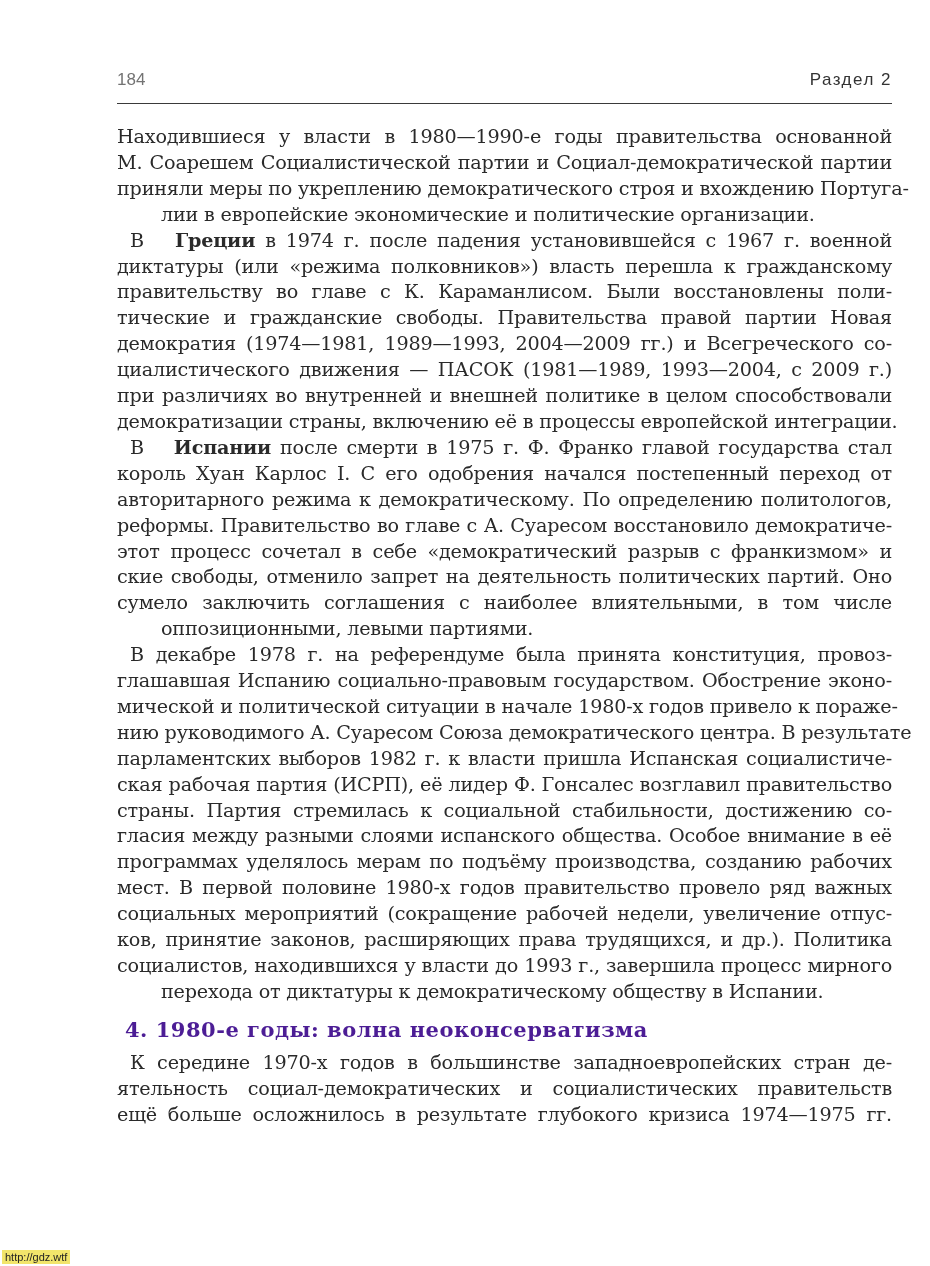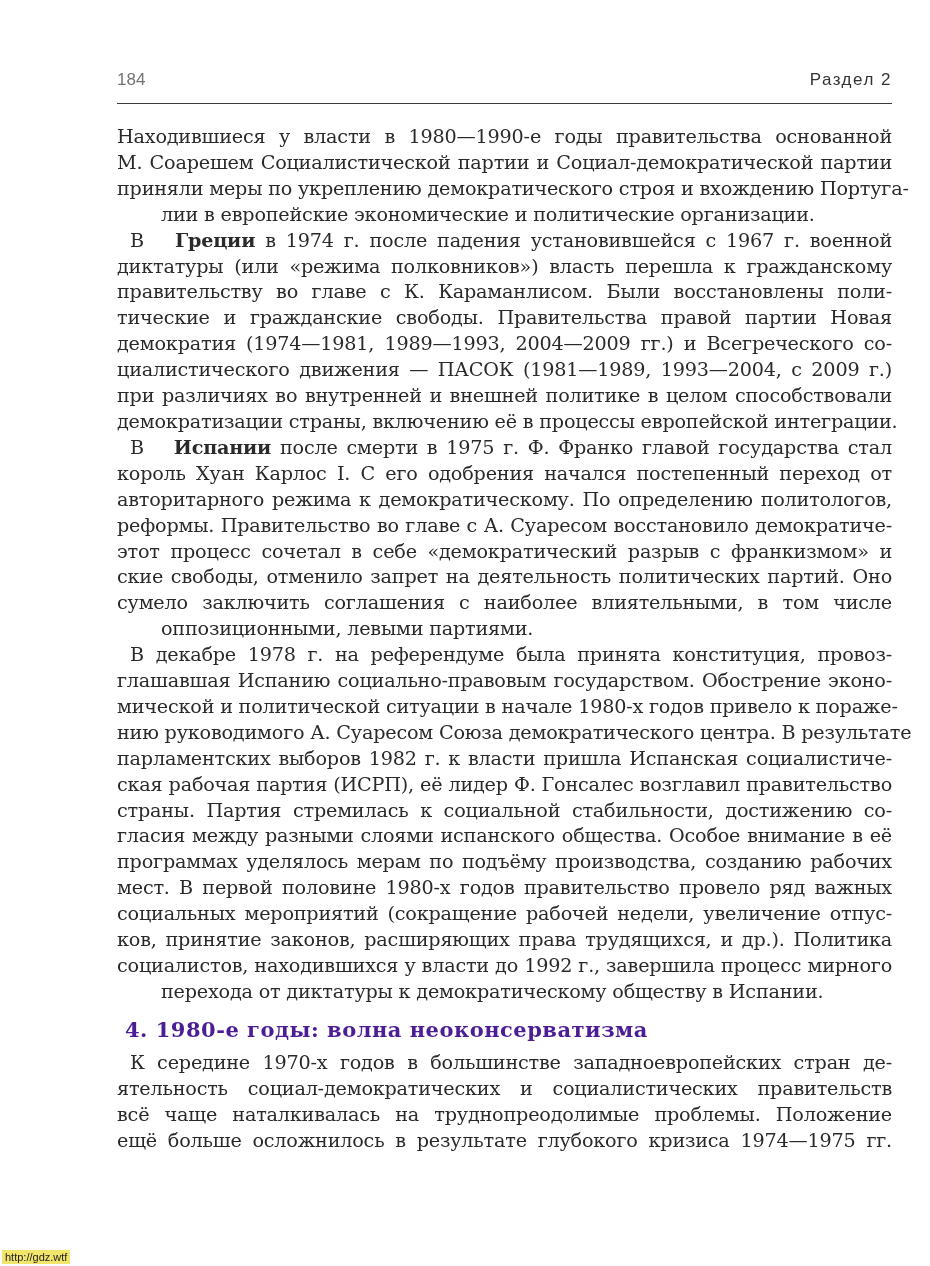--- a/index.html
+++ b/index.html
@@ -86,27 +86,26 @@
     <span class="line">мической и политической ситуации в начале 1980-х годов привело к пораже-</span>
     <span class="line">нию руководимого А. Суаресом Союза демократического центра. В результате</span>
     <span class="line">парламентских выборов 1982 г. к власти пришла Испанская социалистиче-</span>
     <span class="line">ская рабочая партия (ИСРП), её лидер Ф. Гонсалес возглавил правительство</span>
     <span class="line">страны. Партия стремилась к социальной стабильности, достижению со-</span>
     <span class="line">гласия между разными слоями испанского общества. Особое внимание в её</span>
     <span class="line">программах уделялось мерам по подъёму производства, созданию рабочих</span>
     <span class="line">мест. В первой половине 1980-х годов правительство провело ряд важных</span>
     <span class="line">социальных мероприятий (сокращение рабочей недели, увеличение отпус-</span>
     <span class="line">ков, принятие законов, расширяющих права трудящихся, и др.). Политика</span>
-    <span class="line">социалистов, находившихся у власти до 1992 г., завершила процесс мирного</span>
+    <span class="line">социалистов, находившихся у власти до 1993 г., завершила процесс мирного</span>
     <span class="line last">перехода от диктатуры к демократическому обществу в Испании.</span>
   </p>
 
   <h2 class="heading">4. 1980-е годы: волна неоконсерватизма</h2>
 
   <p class="para">
     <span class="line" style="padding-left:13px;">К середине 1970-х годов в большинстве западноевропейских стран де-</span>
     <span class="line">ятельность социал-демократических и социалистических правительств</span>
-    <span class="line">всё чаще наталкивалась на труднопреодолимые проблемы. Положение</span>
     <span class="line">ещё больше осложнилось в результате глубокого кризиса 1974—1975 гг.</span>
   </p>
 </div>
 
 <a class="watermark">http://gdz.wtf</a>
 
 </body></html>

